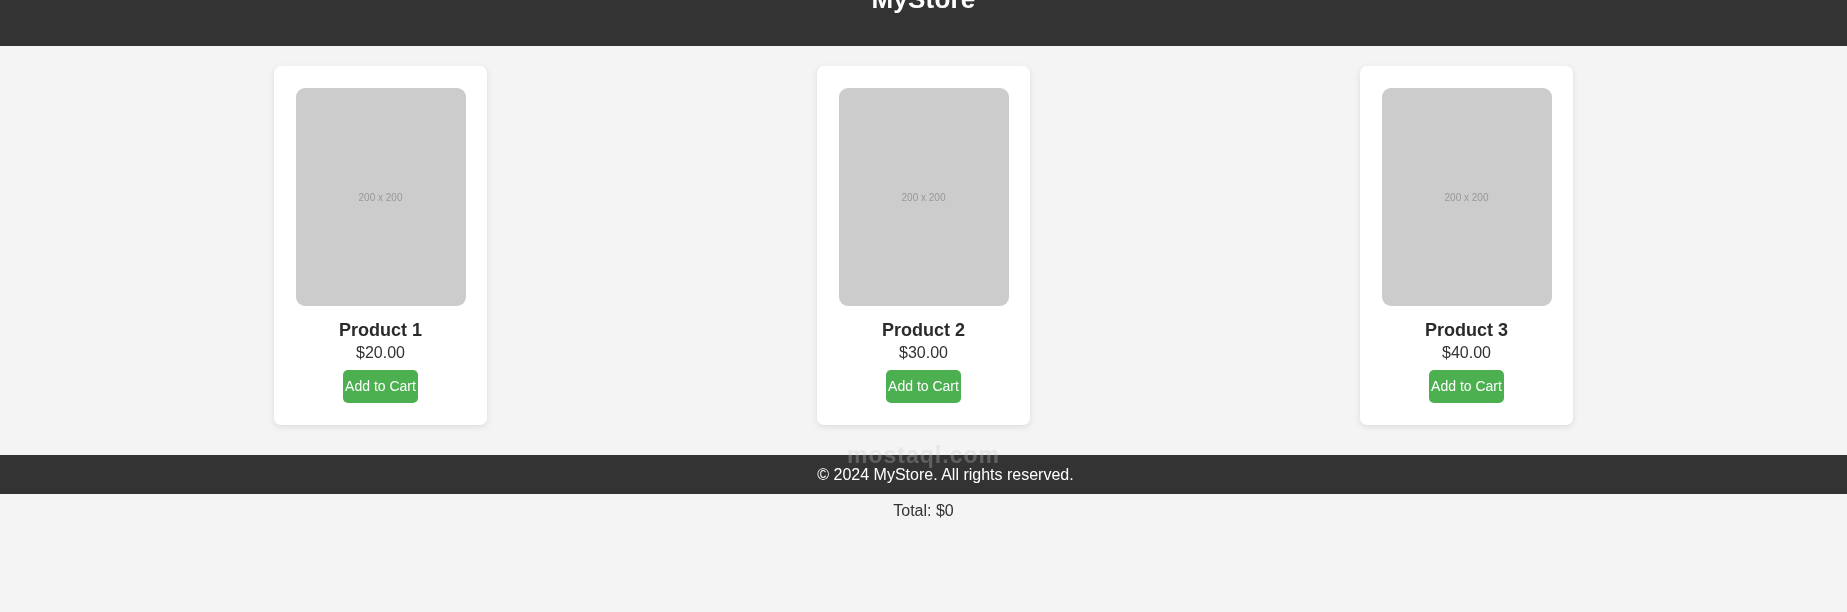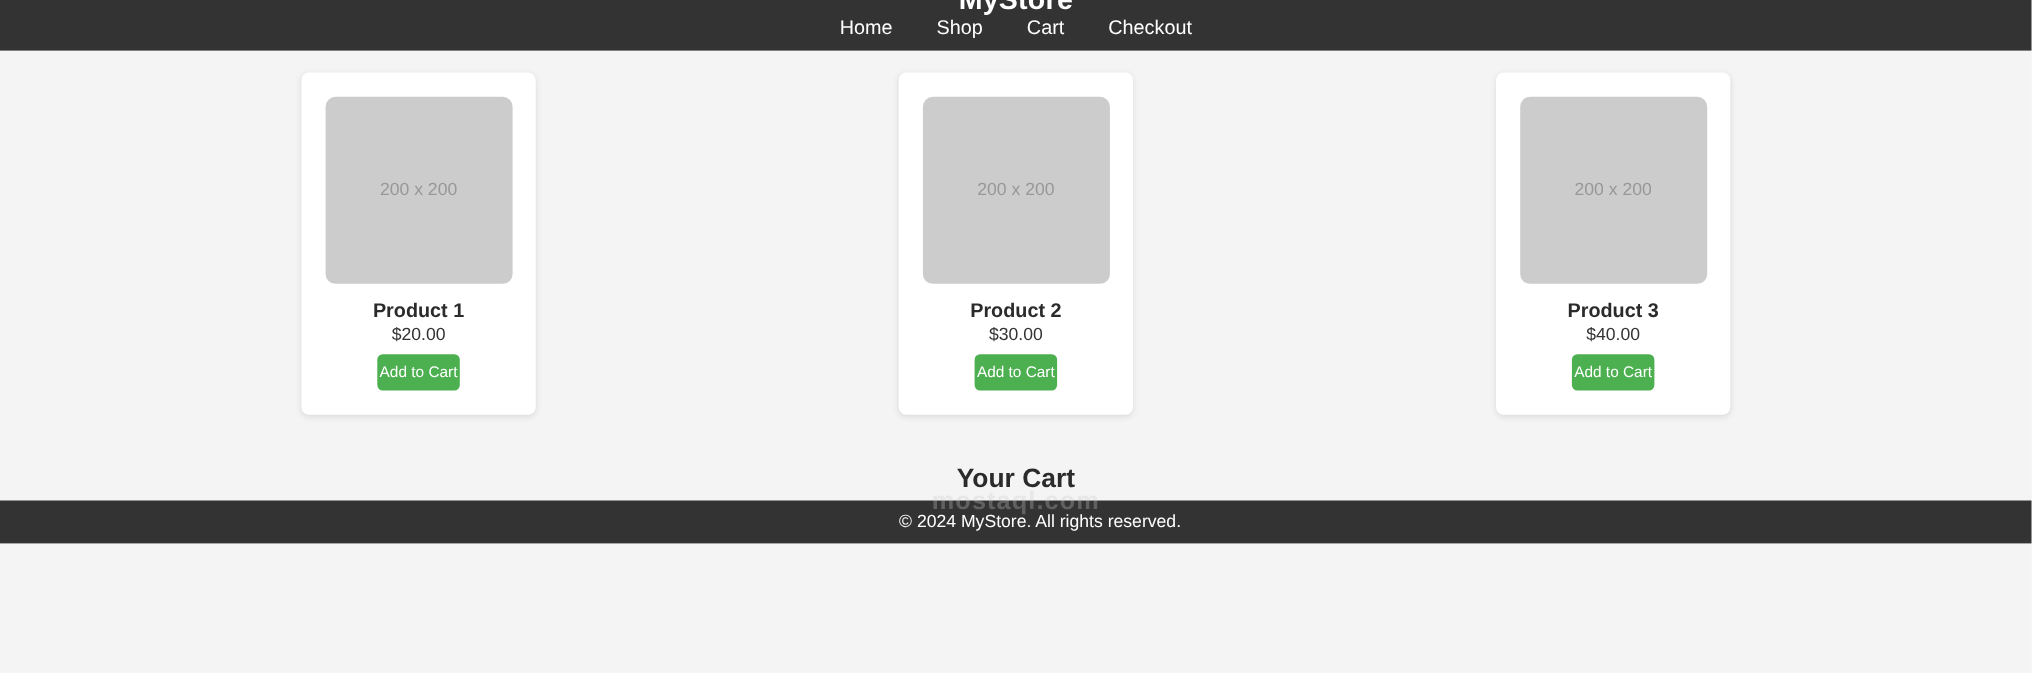--- a/index.html
+++ b/index.html
@@ -73,29 +73,29 @@
     background: #ffffff;
     width: 213px;
     border-radius: 7px;
     box-shadow: 0 2px 6px rgba(0,0,0,0.10);
     padding: 22px 18px 22px 18px;
     text-align: center;
   }
 
   .product-image {
     width: 170px;
-    height: 170px;
+    height: 218px;
     margin: 0 auto;
     background: #cccccc;
     border-radius: 9px;
     display: flex;
     align-items: center;
     justify-content: center;
     color: #989898;
-    font-size: 16px;
+    font-size: 10px;
   }
 
   .product-name {
     font-size: 18px;
     font-weight: bold;
     color: #2b2b2b;
     margin-top: 14px;
   }
 
   .product-price {
@@ -180,36 +180,20 @@
     letter-spacing: 1px;
     margin-top: 2px;
     font-weight: bold;
   }
 </style>
 </head>
 <body>
 
 <header class="site-header">
   <div class="site-title">MyStore</div>
-  <nav class="main-nav">
-    <ul>
-      <li>
-        <a href="#" class="nav-link">Home</a>
-      </li>
-      <li>
-        <a href="#" class="nav-link">Shop</a>
-      </li>
-      <li>
-        <a href="#" class="nav-link">Cart</a>
-      </li>
-      <li>
-        <a href="#" class="nav-link">Checkout</a>
-      </li>
-    </ul>
-  </nav>
 </header>
 
 <main>
 
   <section class="products">
 
     <article class="product-card">
       <div class="product-image">
         <span>200 x 200</span>
       </div>

